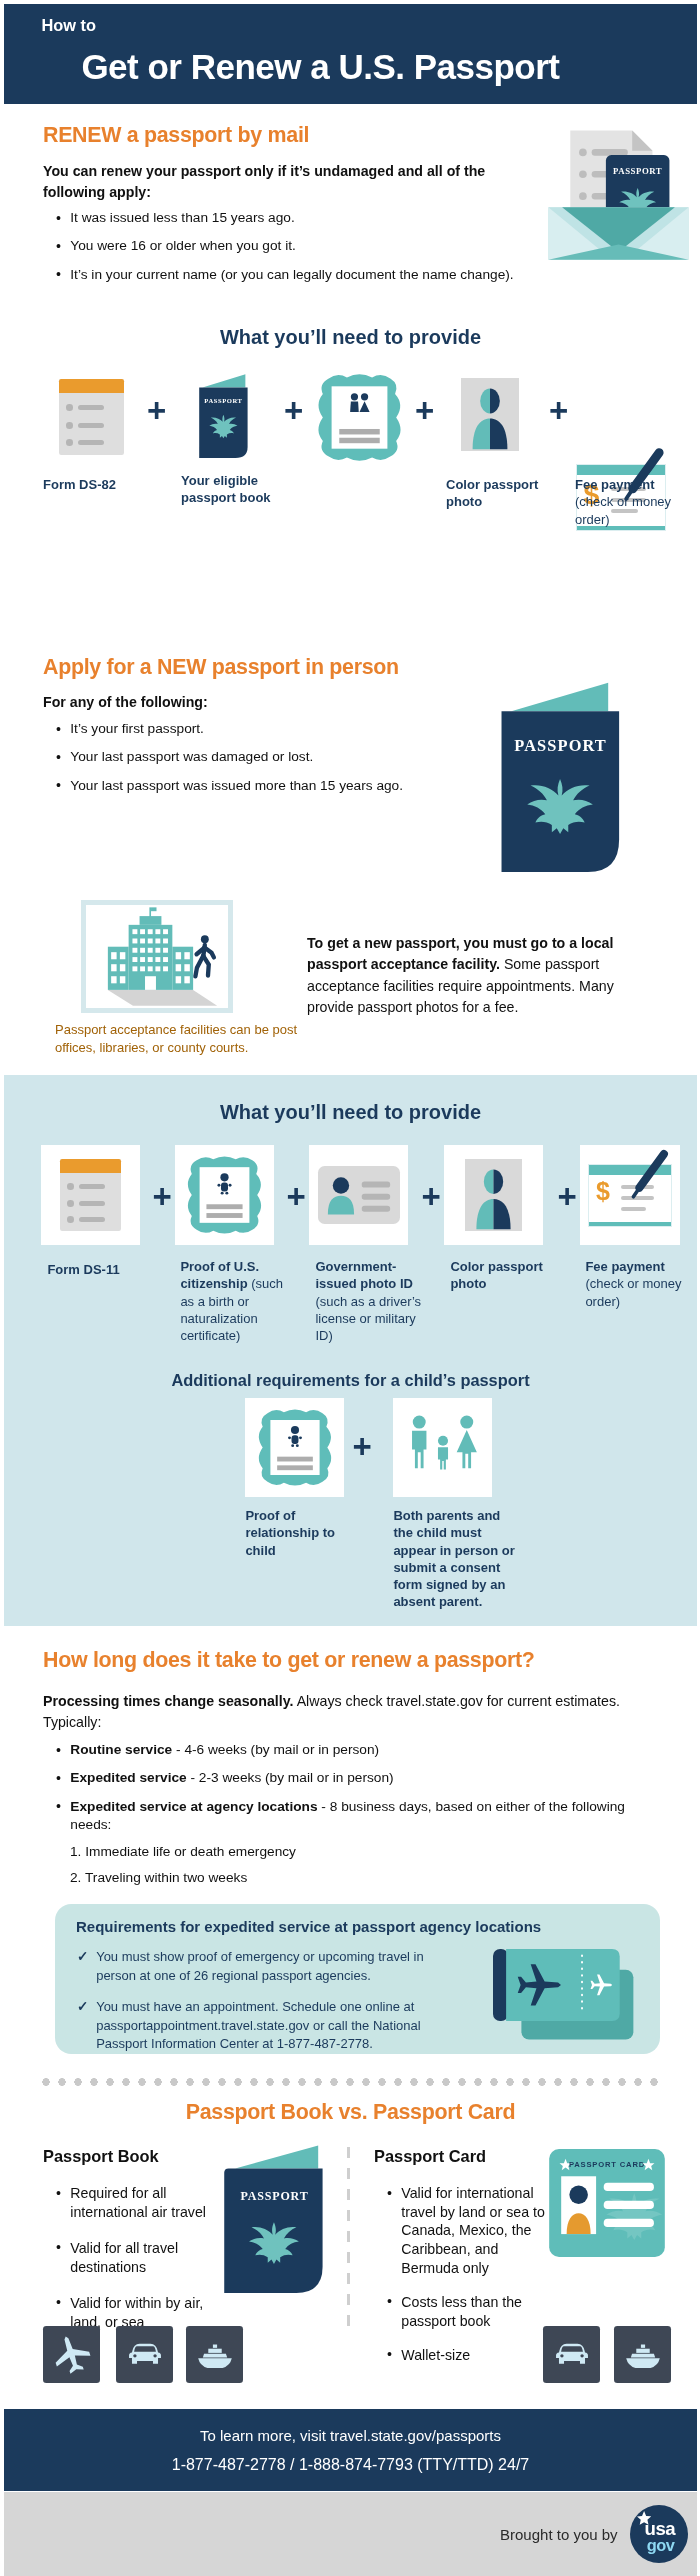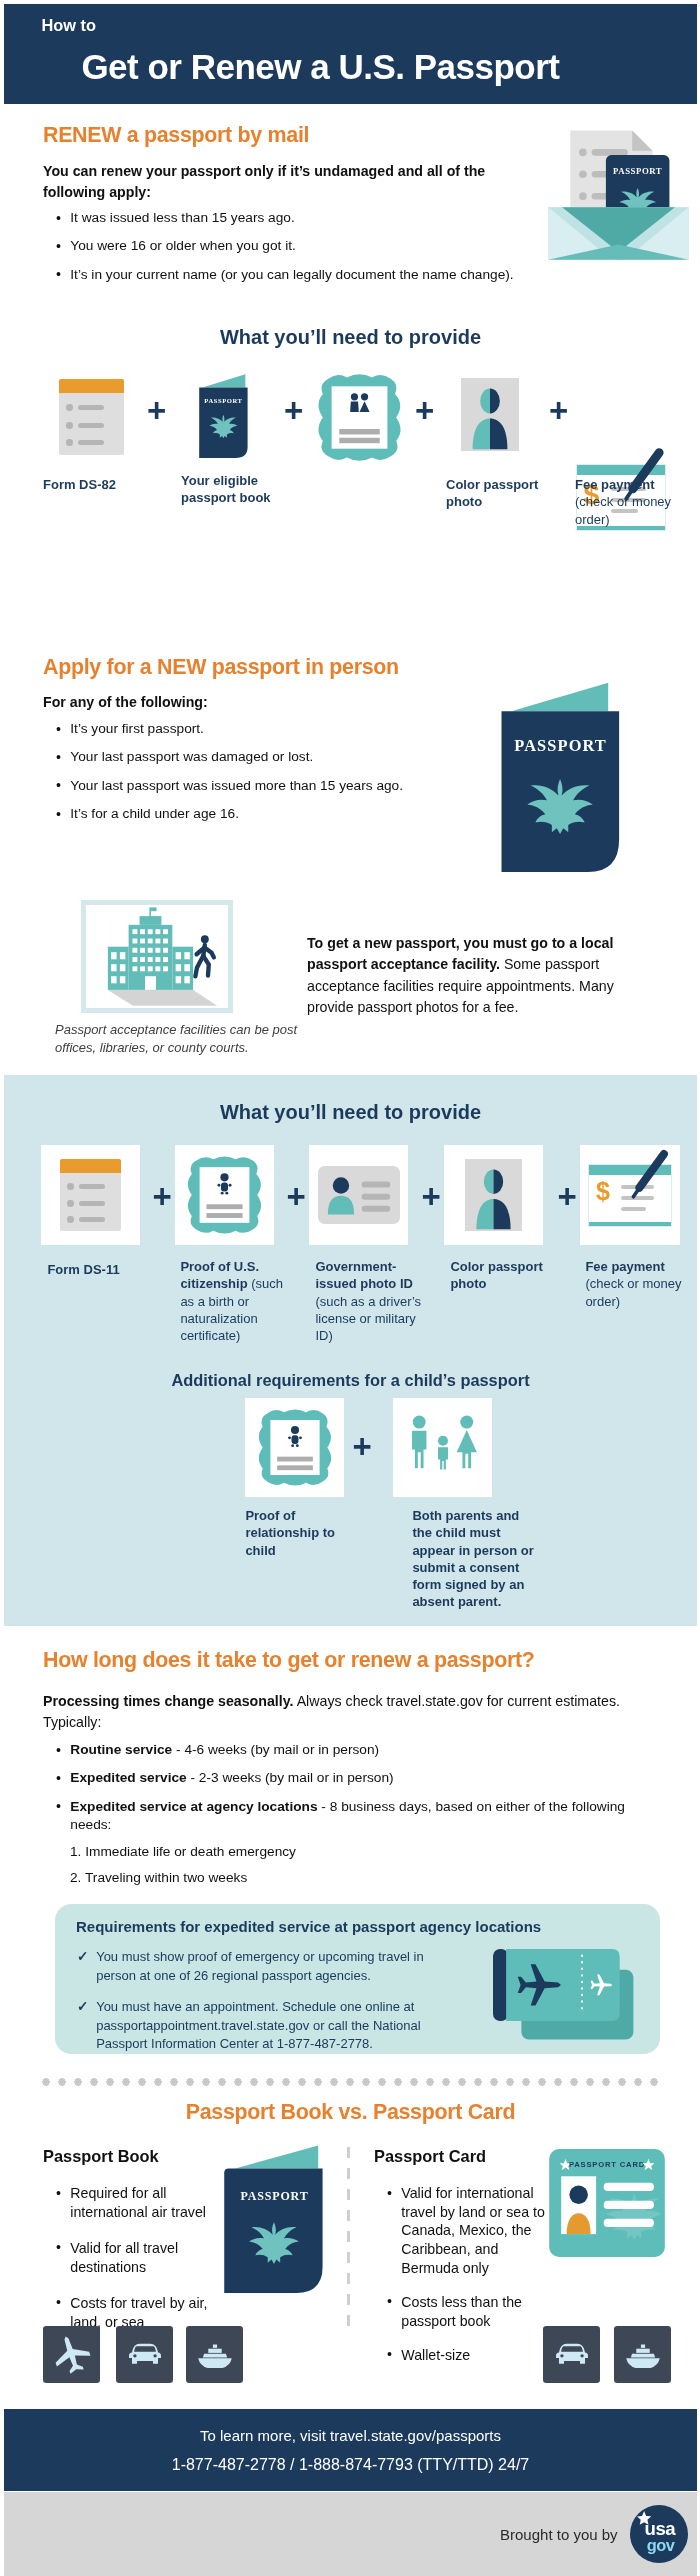--- a/index.html
+++ b/index.html
@@ -13,21 +13,21 @@
   
   .h2-orange{color:#E8812D;font-size:21.4px;font-weight:700;letter-spacing:-0.3px;}
   .h3-navy{color:#1B3A5C;font-size:20px;font-weight:700;text-align:center;width:100%;}
   .intro-bold{font-size:14.2px;font-weight:700;line-height:1.5;color:#111;}
   .blist{list-style:none;margin:0;padding:0;font-size:13.7px;line-height:1.32;color:#111;}
   .blist li{position:relative;padding-left:15.3px;margin-bottom:10.4px;}
   .blist li::before{content:"•";position:absolute;left:1.1px;top:-0.5px;font-size:14.2px;color:#111;}
   .plus{position:absolute;color:#1B3A5C;font-size:33px;font-weight:700;line-height:1;}
   .lbl{position:absolute;color:#1B3A5C;font-size:13px;line-height:1.33;}
   .lbl b{font-weight:700;}
-  .navy-txt{color:#404040;font-style:italic;}
+  .navy-txt{color:#a16207;}
   
   .formicon{position:relative;background:#DEDEDE;border-radius:2.2px;}
   .formicon .fhead{position:absolute;top:0;left:0;right:0;height:14.2px;background:#EA9B2D;border-radius:2.2px 2.2px 0 0;}
   .formicon .frow{position:absolute;left:7.1px;height:6.6px;}
   .formicon .fdot{position:absolute;left:0;top:0;width:6.6px;height:6.6px;border-radius:50%;background:#B5B5B5;}
   .formicon .fbar{position:absolute;left:12px;top:0.5px;width:26px;height:5.5px;border-radius:2.7px;background:#B5B5B5;}
   
   .checkicon{position:relative;background:#fff;border:1.1px solid #DCEEF0;}
   .checkicon .chead{position:absolute;top:0;left:0;right:0;height:10px;background:#5FBDB9;}
   .checkicon .cfoot{position:absolute;bottom:0;left:0;right:0;height:3.8px;background:#5FBDB9;}
@@ -237,21 +237,20 @@
     <div class="lbl" style="left:575px;top:158px;width:104px;"><b>Fee payment</b><span> (check or money order)</span></div>
   </div>
 
   <div class="abs" style="top:655px;left:0;width:701px;height:421px;">
     <div class="h2-orange abs" style="left:43px;top:0px;">Apply for a NEW passport in person</div>
     <div class="intro-bold abs" style="left:43px;top:37px;">For any of the following:</div>
     <ul class="blist abs" style="left:55px;top:65px;width:416px;">
       <li>It’s your first passport.</li>
       <li>Your last passport was damaged or lost.</li>
       <li>Your last passport was issued more than 15 years ago.</li>
-      <li>It’s for a child under age 16.</li>
     </ul>
 
     <div class="abs" style="left:496px;top:19px;width:127px;height:198px;">
       <svg width="127" height="198" viewBox="0 0 232 362">
         <polygon points="28,68 205,16 205,68" fill="#62BCB8"></polygon>
         <path d="M10 68 L225 68 L225 302 Q225 362 168 362 L10 362 Z" fill="#1B3A5C"></path>
         <text x="118" y="140" text-anchor="middle" fill="#fff" font-size="30" font-weight="bold" font-family="Liberation Serif,serif" letter-spacing="2">PASSPORT</text>
         <use href="#sym-eagle" x="42" y="165" width="150" height="150" style="color:#6FC2BE"></use>
       </svg>
     </div>
@@ -400,21 +399,21 @@
         <rect x="48" y="122" width="74" height="10" fill="#ADADAD"></rect>
       </svg>
     </div>
     <div class="plus" style="left:348px;top:355px;">+</div>
     <div class="wcard" style="left:389px;top:323px;width:99px;height:99px;">
       <svg width="82" height="72" viewBox="0 0 110 100">
         <use href="#sym-family" width="110" height="100" style="color:#62BCB8"></use>
       </svg>
     </div>
     <div class="lbl" style="left:241px;top:432px;width:90px;"><b>Proof of relationship to child</b><span></span></div>
-    <div class="lbl" style="left:389px;top:432px;width:129px;margin-left:19px;"><b>Both parents and the child must appear in person or submit a consent form signed by an absent parent.</b><span></span></div>
+    <div class="lbl" style="left:389px;top:432px;width:129px;"><b>Both parents and the child must appear in person or submit a consent form signed by an absent parent.</b><span></span></div>
   </div>
 
   <div class="abs" style="top:1626px;left:0;width:701px;height:278px;">
     <div class="h2-orange abs" style="left:43px;top:22px;">How long does it take to get or renew a passport?</div>
     <div class="abs" style="left:43px;top:65px;width:592px;font-size:14.2px;line-height:1.5;color:#111;">
       <b>Processing times change seasonally.</b><span> Always check travel.state.gov for current estimates. Typically:</span>
     </div>
     <ul class="blist abs" style="left:55px;top:115px;width:581px;">
       <li><b>Routine service</b><span> - 4-6 weeks (by mail or in person)</span></li>
       <li><b>Expedited service</b><span> - 2-3 weeks (by mail or in person)</span></li>
@@ -450,21 +449,21 @@
   </div>
 
   <div class="abs" style="top:2053px;left:0;width:701px;height:356px;">
     <div class="dots" style="left:38px;right:38px;top:25px;"></div>
     <div class="h2-orange abs" style="top:47px;width:100%;text-align:center;">Passport Book vs. Passport Card</div>
 
     <div class="cmp-h abs" style="left:43px;top:94px;">Passport Book</div>
     <ul class="blist abs" style="left:55px;top:131px;width:164px;font-size:14.2px;">
       <li style="margin-bottom:17.5px;">Required for all international air travel</li>
       <li style="margin-bottom:17.5px;">Valid for all travel destinations</li>
-      <li>Costs for travel by air, land, or sea</li>
+      <li>Valid for within by air, land, or sea</li>
     </ul>
 
     <div class="abs" style="left:224px;top:87px;width:101px;height:153px;">
       <svg width="101" height="153" viewBox="0 0 184 280">
         <polygon points="20,52 172,10 172,52" fill="#62BCB8"></polygon>
         <path d="M0 60 Q0 52 8 52 L180 52 L180 232 Q180 280 132 280 L0 280 Z" fill="#1B3A5C"></path>
         <text x="92" y="110" text-anchor="middle" fill="#fff" font-size="22" font-weight="bold" font-family="Liberation Serif,serif" letter-spacing="1.5">PASSPORT</text>
         <use href="#sym-eagle" x="34" y="130" width="114" height="114" style="color:#6FC2BE"></use>
       </svg>
     </div>

